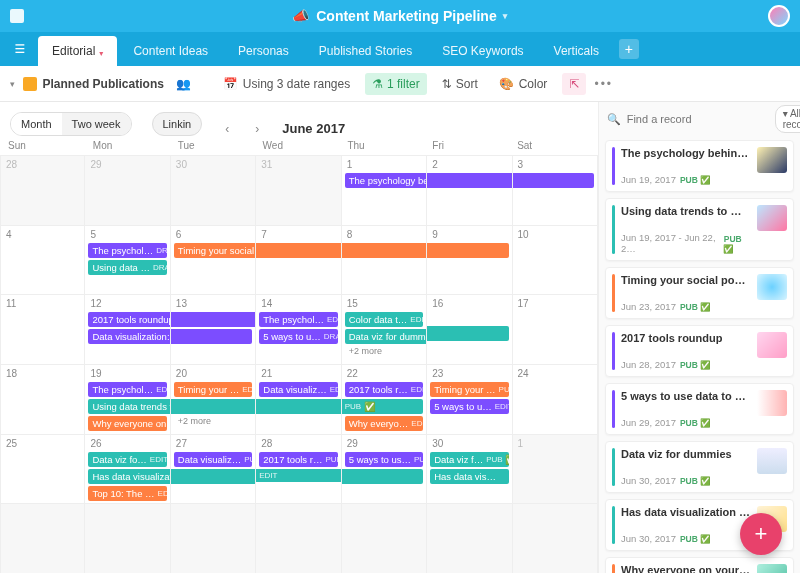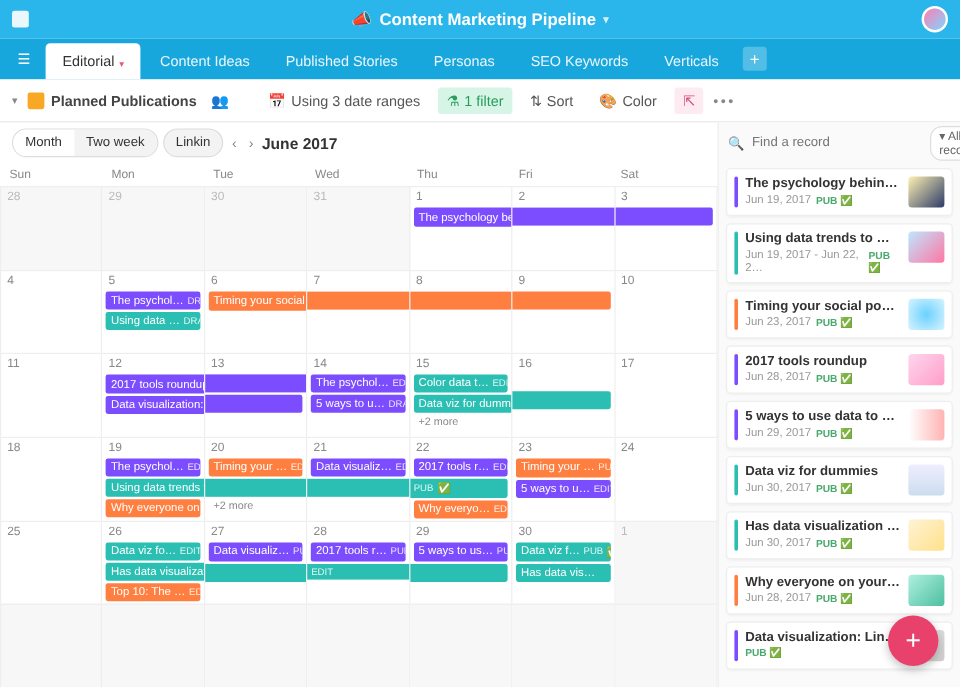--- a/index.html
+++ b/index.html
@@ -22,21 +22,21 @@
 .viewname{display:flex;align-items:center;gap:6px;font-weight:600;color:#444}
 .viewname .ico{width:14px;height:14px;background:#f9a825;border-radius:2px}
 .people{color:#bbb;margin-left:4px}
 .tb-sep{flex:0 0 10px}
 .tb-item{display:flex;align-items:center;gap:4px;padding:4px 7px;border-radius:3px;cursor:pointer;color:#555}
 .tb-item.filter{background:#d6f5e6;color:#2a9d5c}
 .tb-item.share{background:#fdebf1;color:#d74d7c}
 .dots{letter-spacing:2px;color:#888}
 .main{display:flex;height:calc(573px - 32px - 34px - 36px)}
 .calendar{flex:1;display:flex;flex-direction:column;min-width:0}
-.cal-head{height:34px;display:flex;align-items:center;padding:0 10px;gap:4px}
+.cal-head{height:34px;display:flex;align-items:flex-end;padding:0 10px;gap:20px}
 .seg{display:flex;border:1px solid #ddd;border-radius:14px;overflow:hidden}
 .seg span{padding:5px 10px;font-size:11px;cursor:pointer;background:#f3f3f3}
 .seg span.active{background:#fff}
 .today-btn{background:#f3f3f3;border:1px solid #ddd;border-radius:13px;padding:5px 10px;font-size:11px;cursor:pointer}
 .nav-arrow{color:#888;cursor:pointer;padding:0 3px;font-size:12px}
 .month-label{font-weight:700;font-size:13px}
 .weekdays{display:grid;grid-template-columns:repeat(7,1fr);padding:0 2px;font-size:10px;color:#888}
 .weekdays div{padding:4px 6px}
 .grid{flex:1;display:grid;grid-template-columns:repeat(7,1fr);grid-template-rows:repeat(6,1fr);overflow:hidden}
 .cell{border-top:1px solid #eee;border-right:1px solid #eee;padding:2px 3px;position:relative;min-width:0;overflow:hidden}
@@ -55,21 +55,21 @@
 .more{font-size:9px;color:#888;padding:2px 4px}
 .sidebar{width:202px;border-left:1px solid #eee;display:flex;flex-direction:column;background:#fafafa}
 .sb-head{height:34px;display:flex;align-items:center;padding:0 8px;gap:6px;font-size:11px;color:#888}
 .sb-head input{border:none;background:transparent;font-size:11px;flex:1;outline:none}
 .sb-tag{border:1px solid #ddd;border-radius:10px;padding:2px 7px;font-size:10px;background:#fff;color:#666}
 .cards{flex:1;overflow-y:auto;padding:4px 6px;display:flex;flex-direction:column;gap:6px}
 .card{background:#fff;border:1px solid #eee;border-radius:4px;padding:6px;display:flex;gap:6px;box-shadow:0 1px 2px rgba(0,0,0,.04)}
 .card .bar{width:3px;border-radius:2px}
 .card .body{flex:1;min-width:0}
 .card .ttl{font-size:11px;font-weight:600;white-space:nowrap;overflow:hidden;text-overflow:ellipsis}
-.card .meta{font-size:9.5px;color:#999;margin-top:2px;display:flex;align-items:center;gap:4px}
+.card .meta{font-size:9.5px;color:#999;margin-top:15px;display:flex;align-items:flex-end;gap:4px}
 .pub{color:#4aa96c;font-size:8.5px;font-weight:700}
 .thumb{width:30px;height:26px;border-radius:3px;flex-shrink:0}
 .fab{position:absolute;right:18px;bottom:18px;width:42px;height:42px;border-radius:50%;background:#e8416b;color:#fff;display:flex;align-items:center;justify-content:center;font-size:22px;box-shadow:0 3px 8px rgba(0,0,0,.25);cursor:pointer}
 .bar.purple{background:#7c4dff}.bar.teal{background:#2bbfb3}.bar.orange{background:#ff7f41}
 </style>
 </head>
 <body>
 
 <div class="topbar">
   <div class="left">
@@ -85,22 +85,22 @@
     </div>
 </div>
 
 <div class="tabbar">
   <div class="menu-btn">☰</div>
   <div class="tab active">
       <span>Editorial</span>
       <span class="chev">▾</span>
     </div>
   <div class="tab">Content Ideas</div>
+  <div class="tab">Personas</div>
   <div class="tab">Published Stories</div>
-  <div class="tab">Personas</div>
   <div class="tab">SEO Keywords</div>
   <div class="tab">Verticals</div>
   <div class="add-tab">+</div>
 </div>
 
 <div class="toolbar">
   <span class="tb-chev">▾</span>
   <div class="viewname">
     <span class="ico"></span>
     <span>Planned Publications</span>

